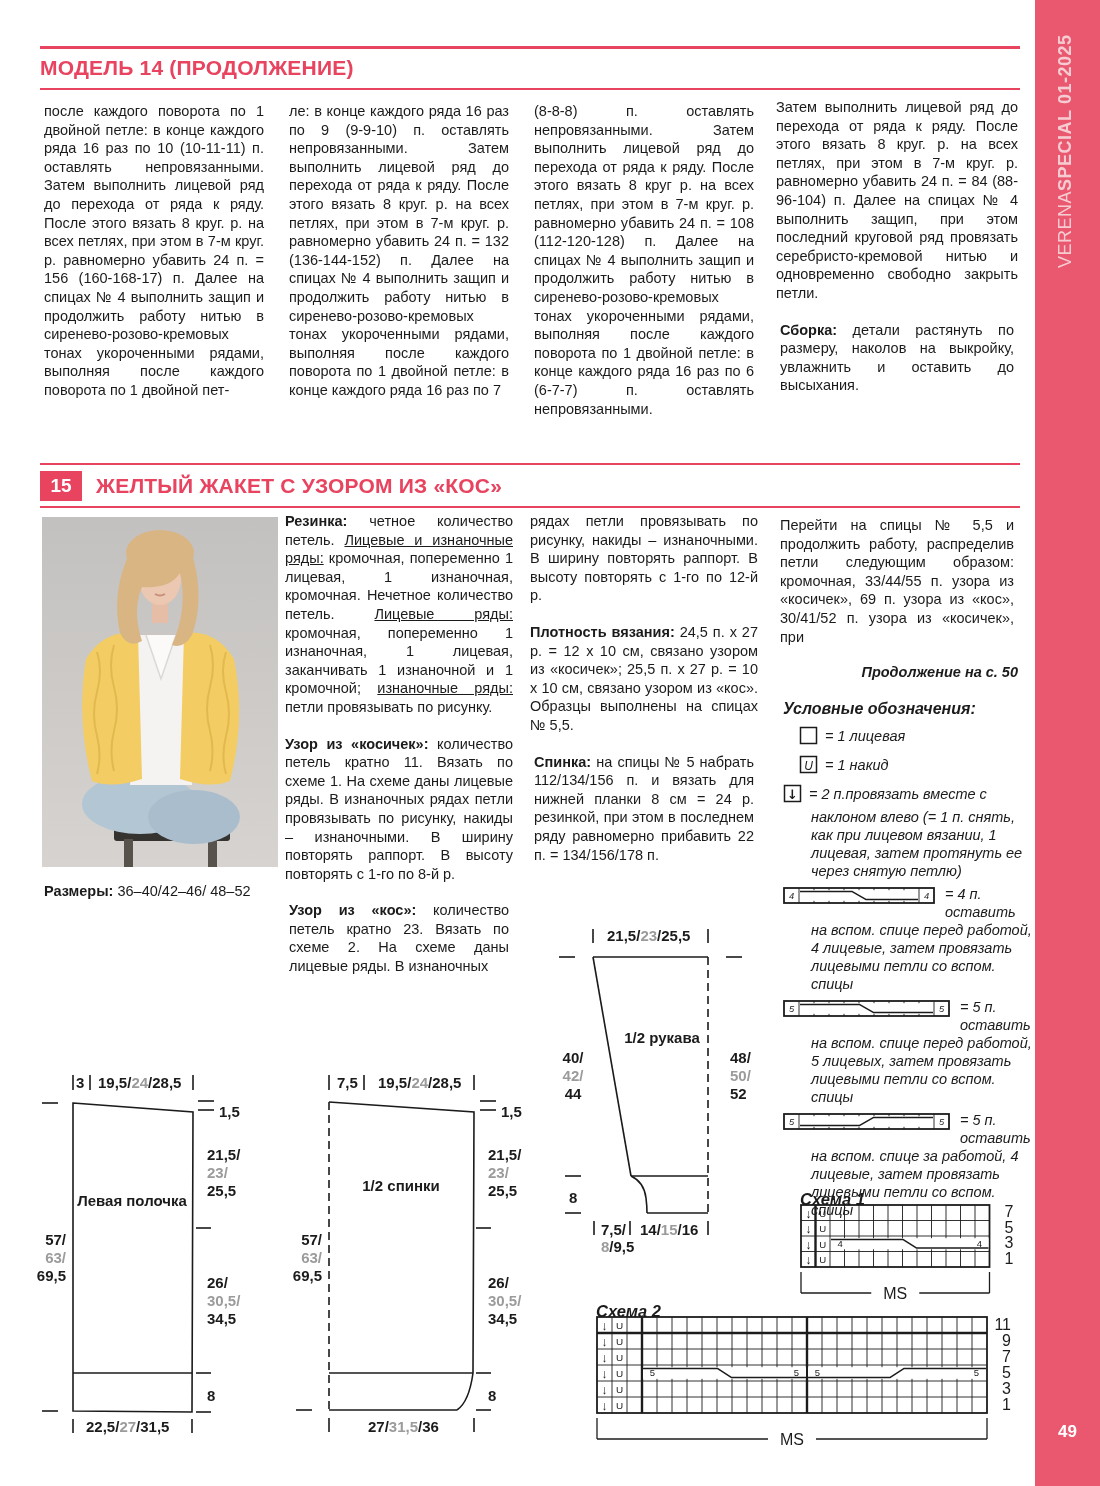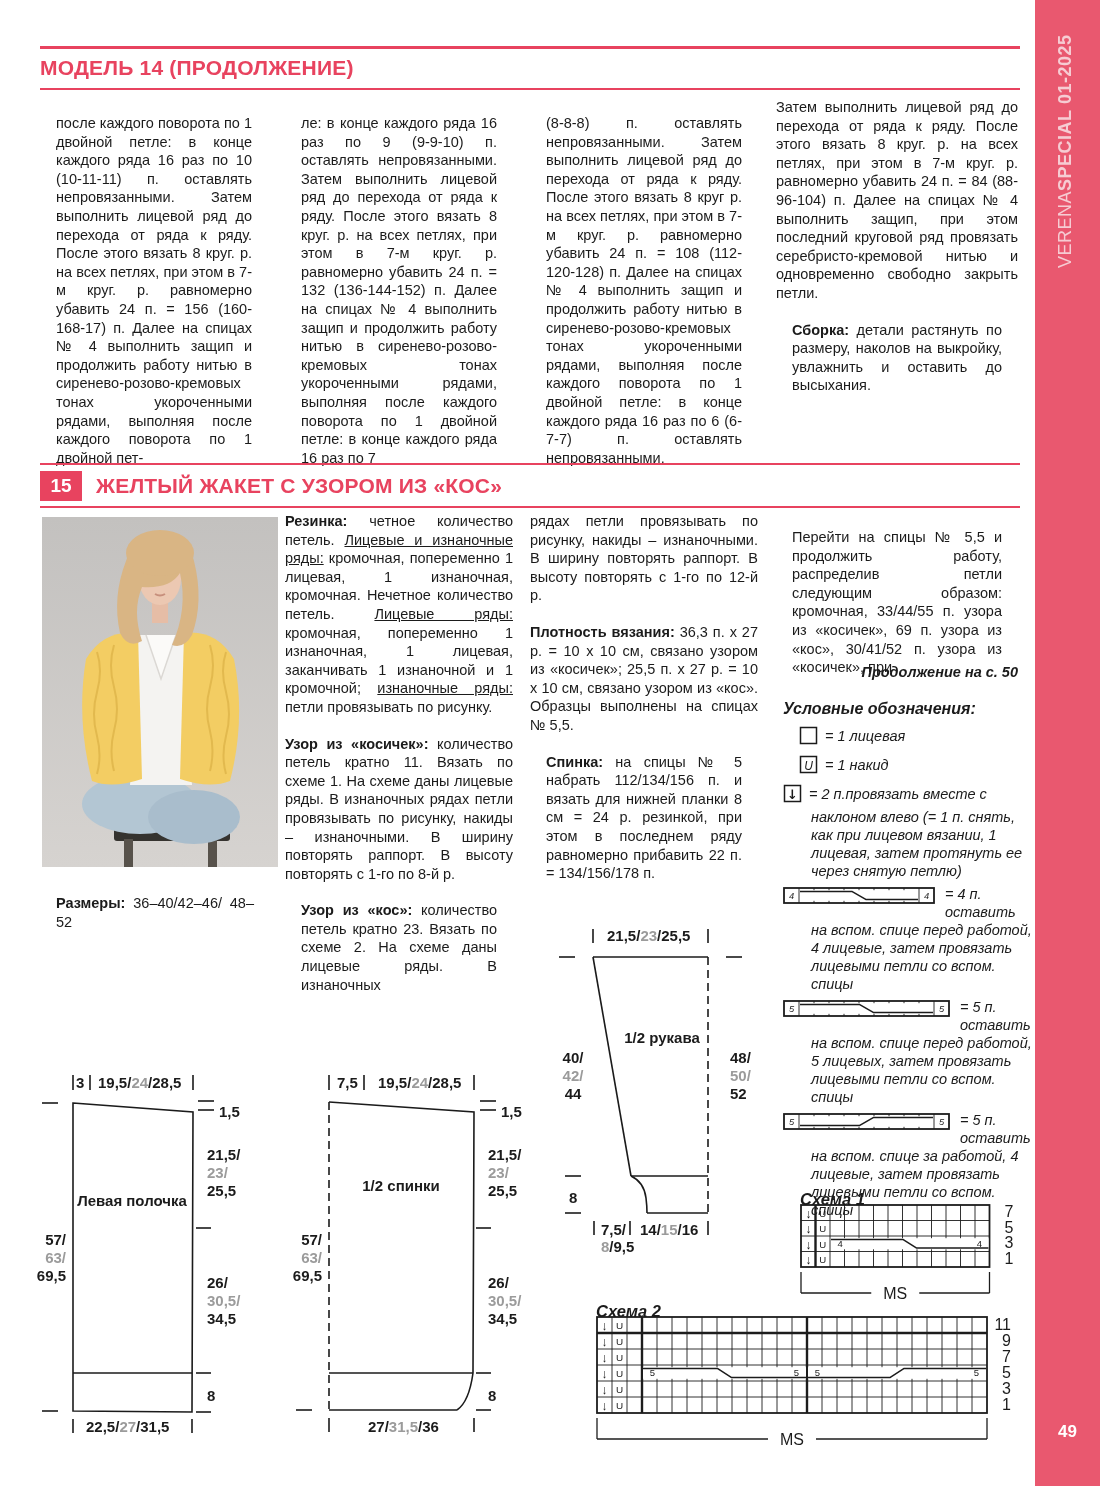--- a/index.html
+++ b/index.html
@@ -4,21 +4,21 @@
 <style>
   html,body{margin:0;padding:0;background:#9a9a9a;}
   .page{position:relative;width:1100px;height:1486px;background:#ffffff;overflow:hidden;
         font-family:"Liberation Sans",sans-serif;color:#1b1b1b;}
   .rule{position:absolute;background:#e8435f;}
   .sec-title{position:absolute;color:#e8435f;font-weight:bold;font-size:21px;letter-spacing:.2px;}
   .badge{position:absolute;background:#e8435f;color:#fff;font-weight:bold;font-size:19px;
          width:42px;height:30px;display:flex;align-items:center;justify-content:center;}
   .col{position:absolute;font-size:14.5px;line-height:18.6px;text-align:justify;}
   .col p{margin:0 0 18px 0;}
-  .col p:last-child{margin:16px;}
+  .col p:last-child{margin:4px;}
   .b{font-weight:bold;}
   .u{text-decoration:underline;}
   .cont-note{position:absolute;font-weight:bold;font-style:italic;font-size:14.5px;text-align:right;}
   
   .legend{position:absolute;font-style:italic;font-size:14.5px;line-height:18px;}
   .legend-title{font-weight:bold;font-size:16px;margin-bottom:8px;}
   .li{margin-bottom:5px;padding-left:16px;}
   .li-hang{padding-left:28px;}
   .li-hang .sym{margin-left:-28px;}
   .sym{display:inline-block;vertical-align:-5px;margin-right:6px;}
@@ -100,21 +100,21 @@
   <div class="col" style="left:40px;top:878px;width:230px">
       <p><span class="b">Размеры:</span><span> 36–40/42–46/ 48–52</span></p>
     </div>
   <div class="col" style="left:285px;top:512px;width:228px">
       <p><span class="b">Резинка:</span><span> четное количество петель. </span><span class="u">Лицевые и изнаночные ряды:</span><span> кромочная, попеременно 1 лицевая, 1 изнаночная, кромочная. Нечетное количество петель. </span><span class="u">Лицевые ряды:</span><span> кромочная, попеременно 1 изнаночная, 1 лицевая, заканчивать 1 изнаночной и 1 кромочной; </span><span class="u">изнаночные ряды:</span><span> петли провязывать по рисунку.</span></p>
       <p><span class="b">Узор из «косичек»:</span><span> количество петель кратно 11. Вязать по схеме 1. На схеме даны лицевые ряды. В изнаночных рядах петли провязывать по рисунку, накиды – изнаночными. В ширину повторять раппорт. В высоту повторять с 1-го по 8-й р.</span></p>
       <p><span class="b">Узор из «кос»:</span><span> количество петель кратно 23. Вязать по схеме 2. На схеме даны лицевые ряды. В изнаночных</span></p>
     </div>
   <div class="col" style="left:530px;top:512px;width:228px">
       <p><span>рядах петли провязывать по рисунку, накиды – изнаночными. В ширину повторять раппорт. В высоту повторять с 1-го по 12-й р.</span></p>
-      <p><span class="b">Плотность вязания:</span><span> 36,3 п. х 27 р. = 10 х 10 см, связано узором из «косичек»; 25,5 п. х 27 р. = 10 х 10 см, связано узором из «кос». Образцы выполнены на спицах № 5,5.</span></p>
+      <p><span class="b">Плотность вязания:</span><span> 24,5 п. х 27 р. = 12 х 10 см, связано узором из «косичек»; 25,5 п. х 27 р. = 10 х 10 см, связано узором из «кос». Образцы выполнены на спицах № 5,5.</span></p>
       <p><span class="b">Спинка:</span><span> на спицы № 5 набрать 112/134/156 п. и вязать для нижней планки 8 см = 24 р. резинкой, при этом в последнем ряду равномерно прибавить 22 п. = 134/156/178 п.</span></p>
     </div>
   <div class="col" style="left:776px;top:512px;width:242px">
       <p><span>Перейти на спицы № 5,5 и продолжить работу, распределив петли следующим образом: кромочная, 33/44/55 п. узора из «косичек», 69 п. узора из «кос», 30/41/52 п. узора из «косичек», при</span></p>
     </div>
   <div class="cont-note" style="left:776px;top:664px;width:242px">Продолжение на с. 50</div>
 
   <div class="legend" style="left:783px;top:700px;width:252px">
     <div class="legend-title">Условные обозначения:</div>
     <div class="li">

